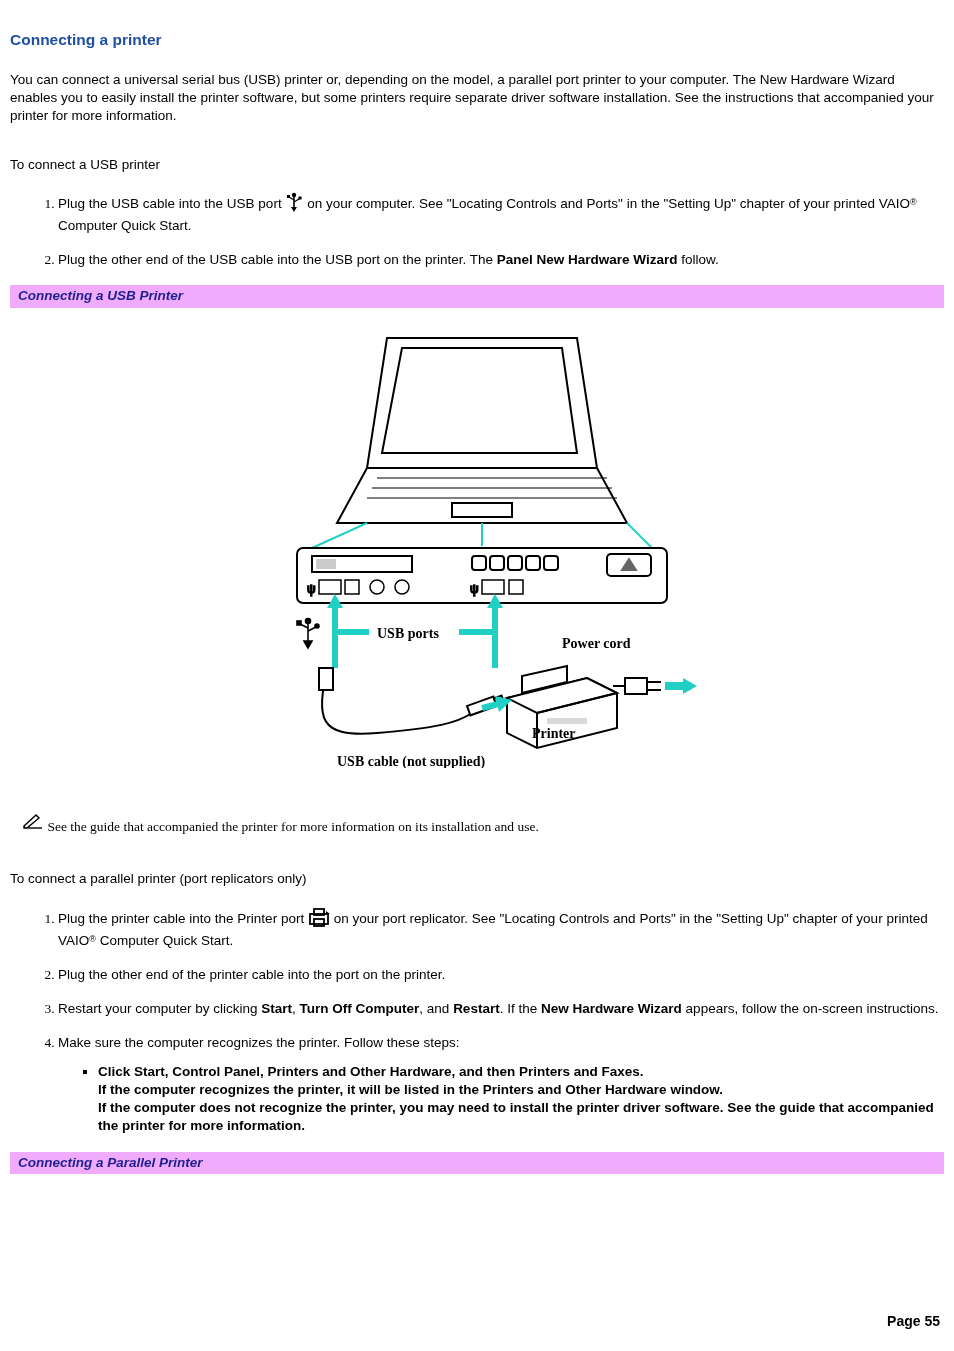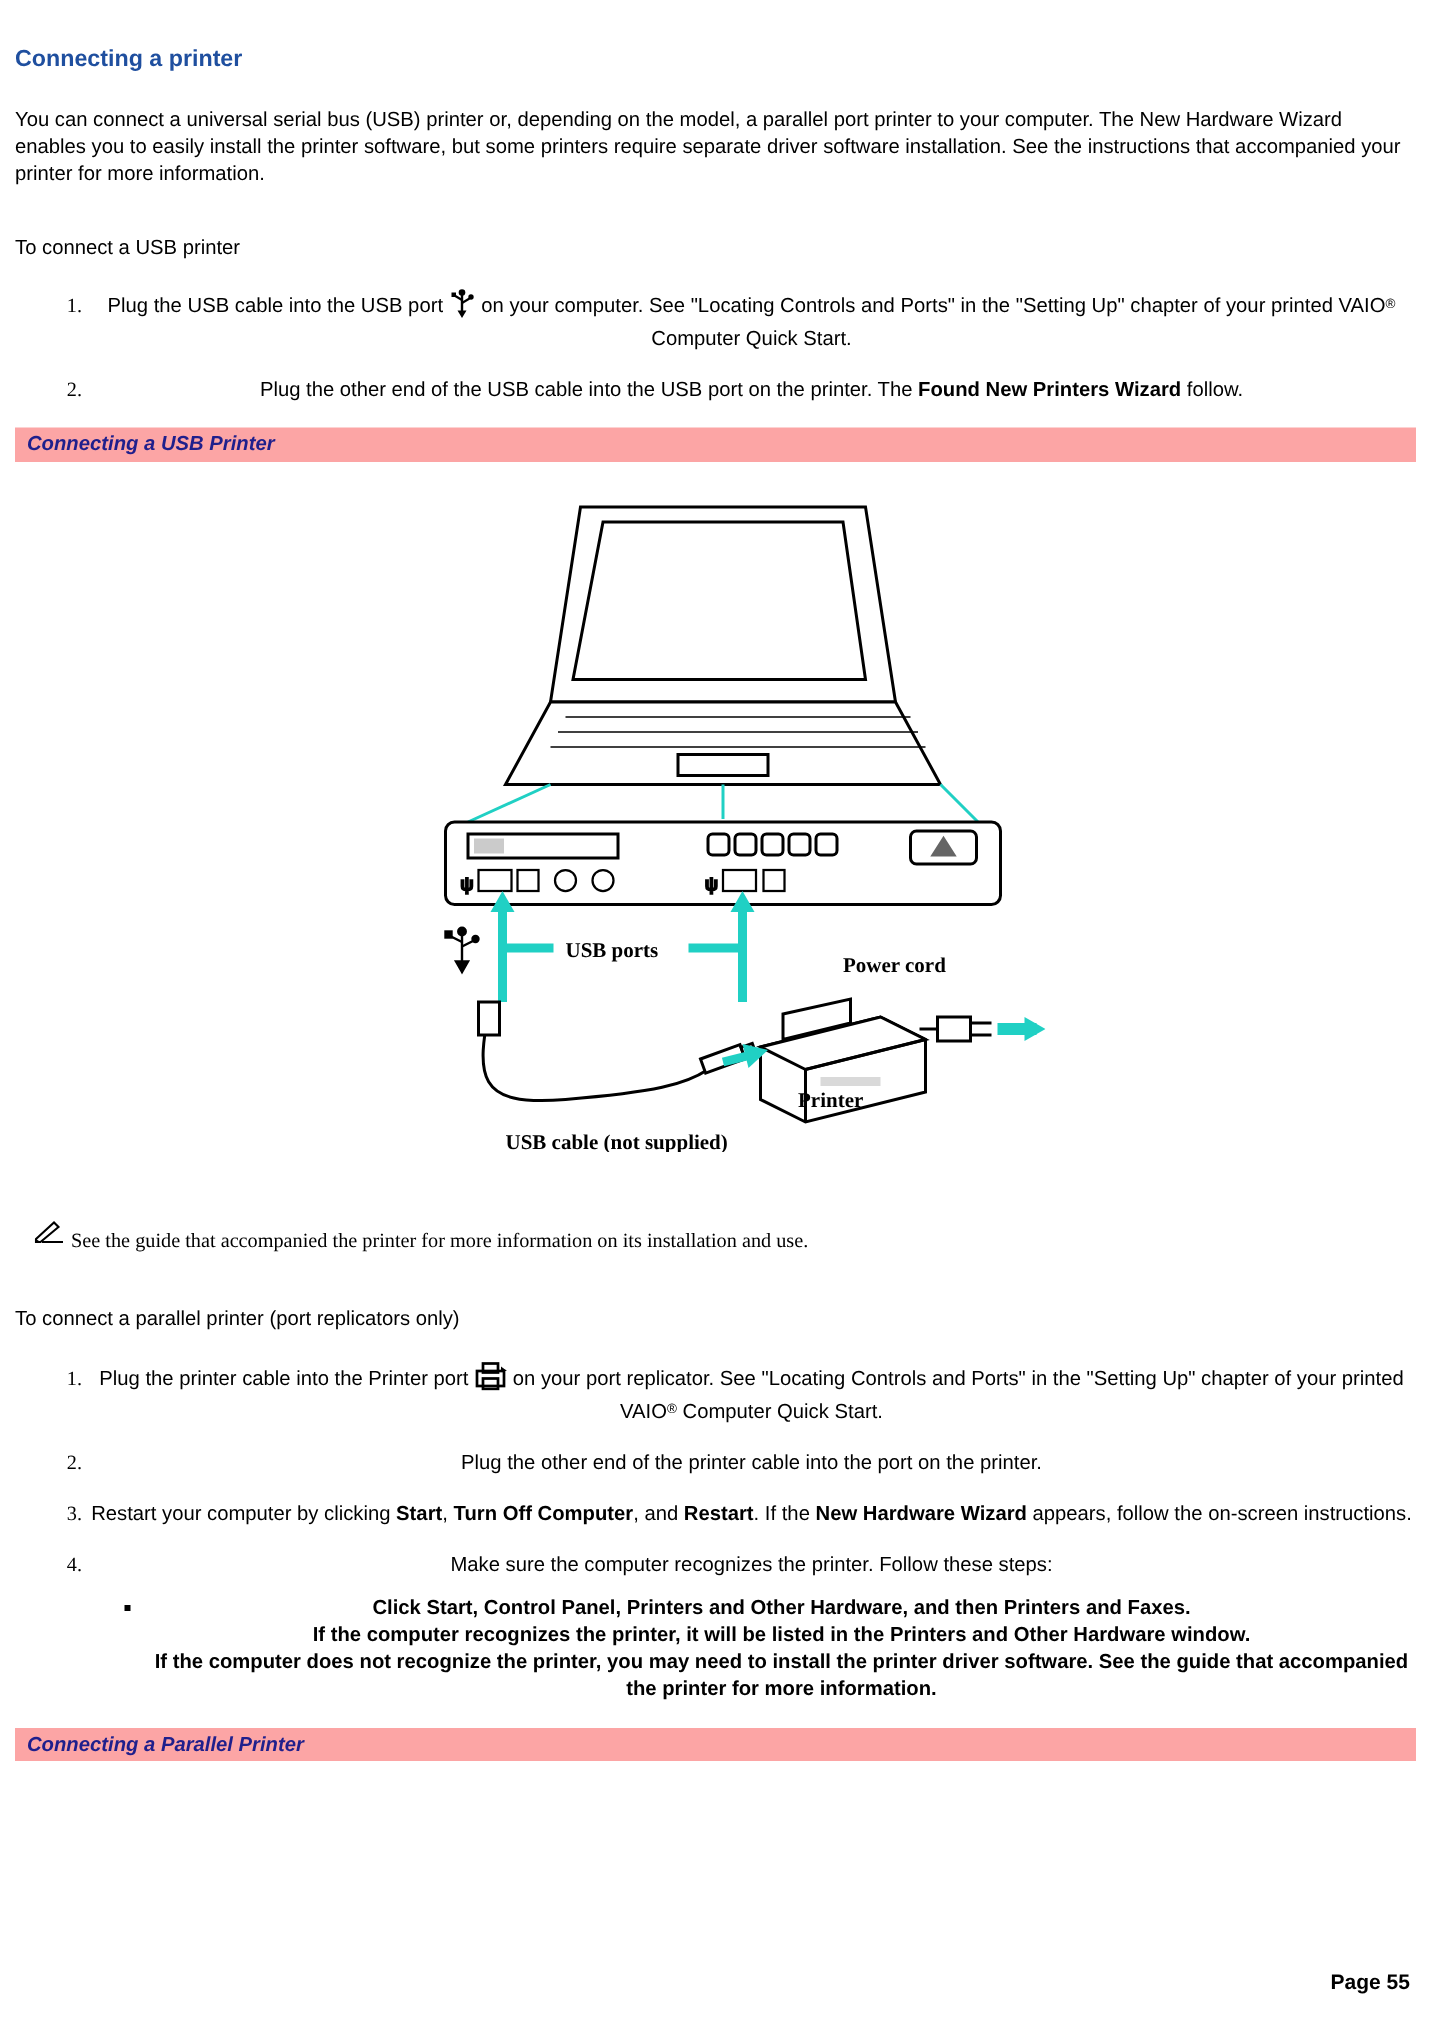--- a/index.html
+++ b/index.html
@@ -27,36 +27,35 @@
   p.intro {
     margin: 0 0 30px 0;
   }
   .subhead {
     font-weight: normal;
     margin: 0 0 18px 0;
   }
   ol.steps {
     margin: 0 0 8px 0;
     padding-left: 48px;
-    text-align: center;
   }
   ol.steps > li {
     margin: 0 0 16px 0;
     padding-left: 0px;
   }
   ol.steps > li::marker {
     font-family: "Times New Roman", Times, serif;
     font-size: 13.5px;
   }
   .usb-icon, .printer-port-icon {
     display: inline-block;
     vertical-align: middle;
   }
   .caption-bar {
-    background: #fca5a5;
+    background: #f0abfc;
     padding: 2px 8px;
     font-style: italic;
     font-weight: bold;
     color: #1f1f8c;
     margin: 0 0 0 0;
     width: calc(100% - 16px);
   }
   .figure-wrap {
     text-align: center;
     padding: 10px 0 40px 0;
@@ -114,21 +113,21 @@
           <path d="M9 8 L4 5" stroke="#000" stroke-width="1.4" fill="none"></path>
           <rect x="2" y="3" width="3" height="3" fill="#000"></rect>
           <path d="M9 10 L14 7" stroke="#000" stroke-width="1.4" fill="none"></path>
           <circle cx="15" cy="6" r="1.8" fill="#000"></circle>
           <polygon points="9,20 6,15 12,15" fill="#000"></polygon>
         </svg>
       </span>
       <span> on your computer. See "Locating Controls and Ports" in the "Setting Up" chapter of your printed VAIO</span><span class="regmark">®</span><span> Computer Quick Start.</span>
     </li>
     <li>
-      <span>Plug the other end of the USB cable into the USB port on the printer. The </span><strong>Found New Printers Wizard</strong><span> follow.</span>
+      <span>Plug the other end of the USB cable into the USB port on the printer. The </span><strong>Panel New Hardware Wizard</strong><span> follow.</span>
     </li>
   </ol>
 
   <div class="caption-bar">Connecting a USB Printer</div>
 
   <div class="figure-wrap">
     <svg width="440" height="450" viewBox="0 0 440 450">
 
       <g stroke="#000" stroke-width="2" fill="#fff">
 

